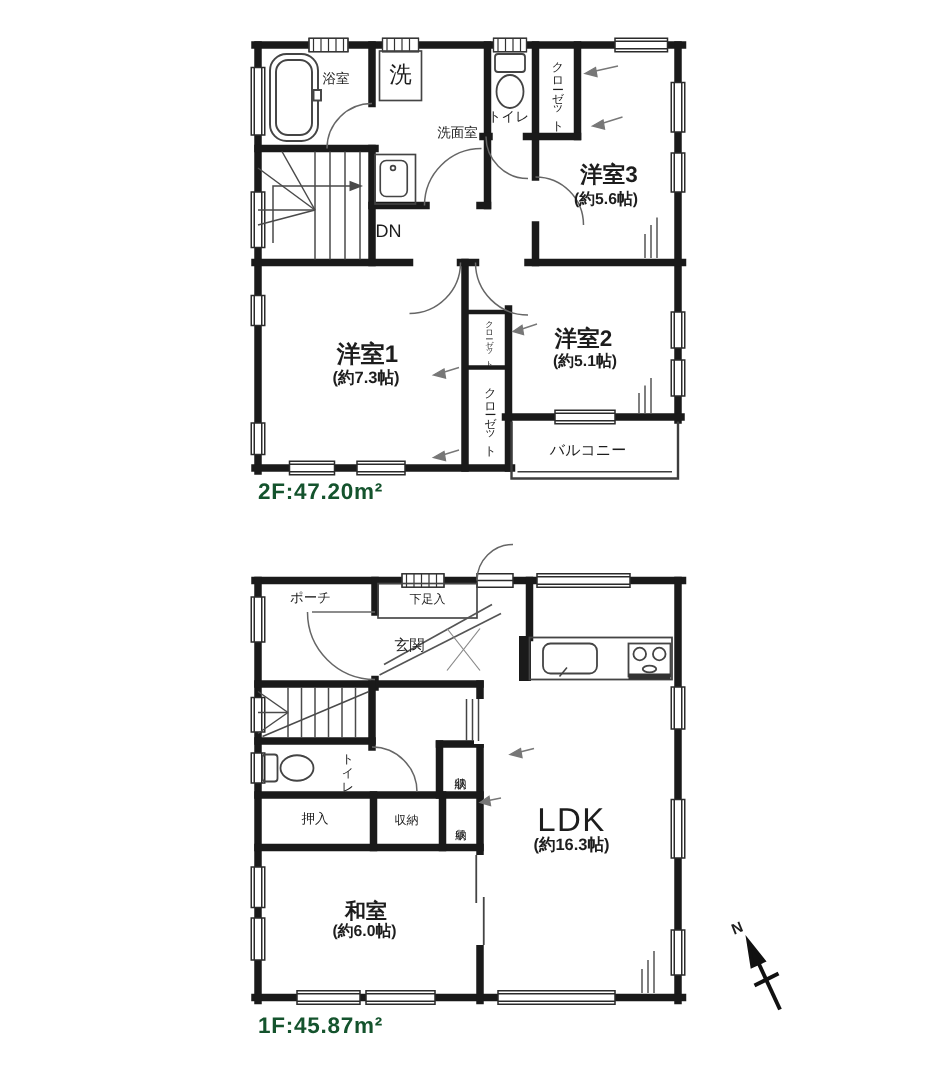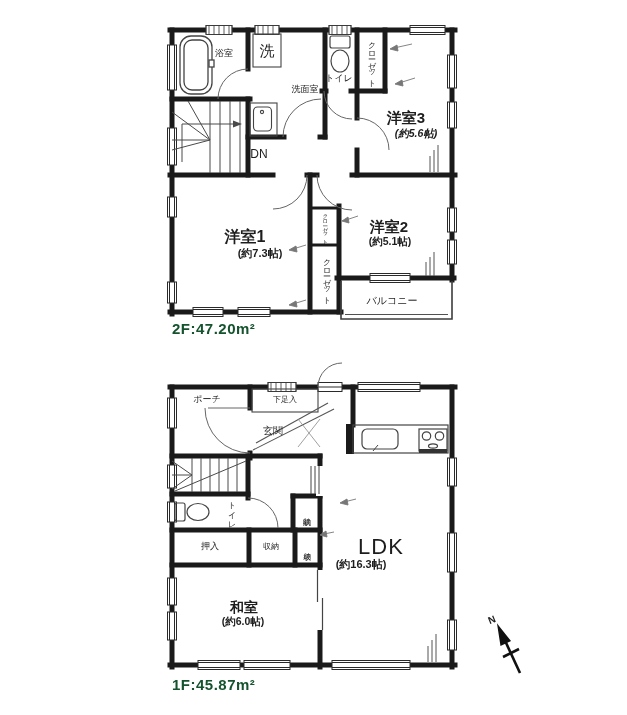--- a/index.html
+++ b/index.html
@@ -364,40 +364,40 @@
     <line x1="519" y1="649" x2="503" y2="657"></line>
   </g>
 </svg>
 
   <div class="lbl" style="left:224px;top:53px;font-size:9px;">浴室</div>
   <div class="lbl" style="left:267px;top:50px;font-size:15px;">洗</div>
   <div class="lbl" style="left:286px;top:89px;font-size:9px;margin-left:19px;">洗面室</div>
   <div class="lbl" style="left:339px;top:78px;font-size:9px;">トイレ</div>
   <div class="lbl vtext" style="left:371px;top:60px;font-size:8px;">クローゼット</div>
   <div class="lbl bold" style="left:406px;top:117px;font-size:15px;">洋室3</div>
-  <div class="lbl bold" style="left:416px;top:133px;font-size:10.5px;font-style:italic;">(約5.6帖)</div>
+  <div class="lbl bold" style="left:404px;top:133px;font-size:10.5px;">(約5.6帖)</div>
   <div class="lbl" style="left:259px;top:154px;font-size:12px;text-align:center;">DN</div>
   <div class="lbl bold" style="left:245px;top:237px;font-size:16px;text-align:center;">洋室1</div>
-  <div class="lbl bold" style="left:244px;top:253px;font-size:11px;margin-left:16px;">(約7.3帖)</div>
+  <div class="lbl bold" style="left:244px;top:253px;font-size:11px;">(約7.3帖)</div>
   <div class="lbl bold" style="left:389px;top:226px;font-size:15px;text-align:right;">洋室2</div>
   <div class="lbl bold" style="left:390px;top:241px;font-size:10.5px;">(約5.1帖)</div>
   <div class="lbl vtext" style="left:325px;top:226px;font-size:5.5px;">クローゼット</div>
   <div class="lbl vtext" style="left:326px;top:277px;font-size:8px;">クローゼット</div>
   <div class="lbl" style="left:392px;top:301px;font-size:10px;">バルコニー</div>
   <div class="area-label" style="left:172px;top:328px;font-size:15px;">2F:47.20m²</div>
 
   <div class="lbl" style="left:207px;top:399px;font-size:9px;">ポーチ</div>
   <div class="lbl" style="left:285px;top:400px;font-size:8px;">下足入</div>
   <div class="lbl" style="left:273px;top:431px;font-size:10px;">玄関</div>
   <div class="lbl vtext" style="left:231px;top:511px;font-size:8px;">トイレ</div>
   <div class="lbl vtext" style="left:306px;top:512px;font-size:8px;">収納</div>
   <div class="lbl" style="left:210px;top:546px;font-size:9px;">押入</div>
   <div class="lbl" style="left:271px;top:547px;font-size:8px;">収納</div>
   <div class="lbl vtext" style="left:307px;top:547px;font-size:7.5px;">収納</div>
   <div class="lbl bold" style="left:244px;top:607px;font-size:14px;">和室</div>
   <div class="lbl bold" style="left:243px;top:621px;font-size:10.5px;">(約6.0帖)</div>
   <div class="lbl" style="left:381px;top:547px;font-size:22px;letter-spacing:1px;">LDK</div>
-  <div class="lbl bold" style="left:361px;top:564px;font-size:11px;">(約16.3帖)</div>
+  <div class="lbl bold" style="left:381px;top:564px;font-size:11px;">(約16.3帖)</div>
   <div class="area-label" style="left:172px;top:684px;font-size:15px;">1F:45.87m²</div>
 
   <div class="lbl bold" style="left:492px;top:620px;font-size:10px;transform:translate(-50%,-50%) rotate(-22deg);">N</div>
 
 </div>
 
 </body></html>

